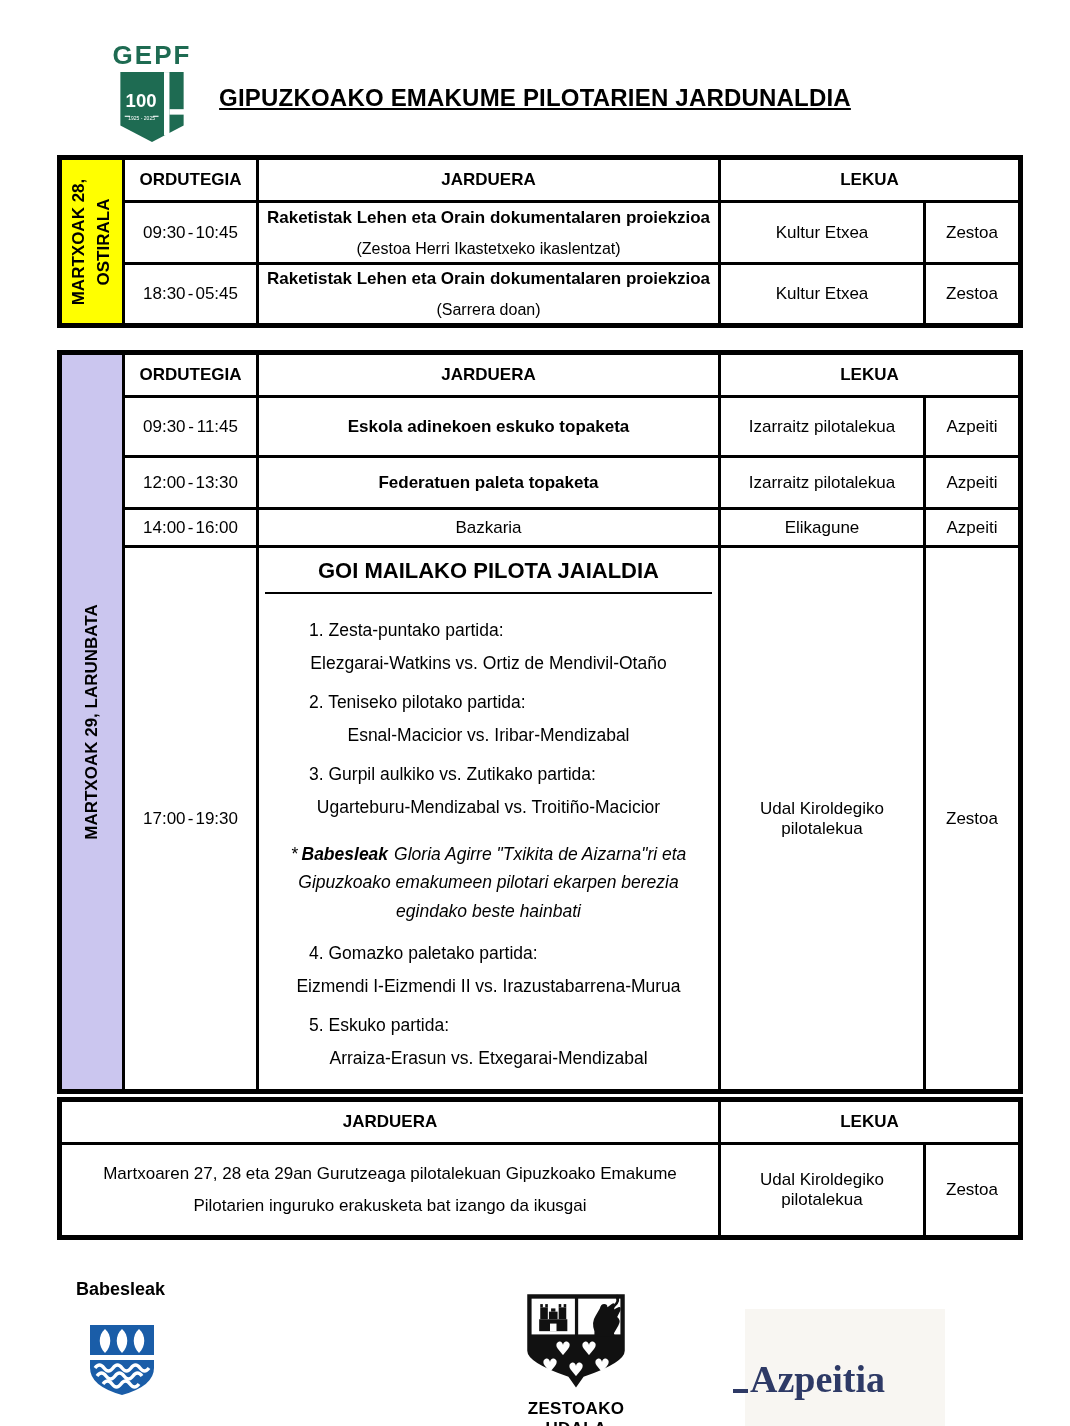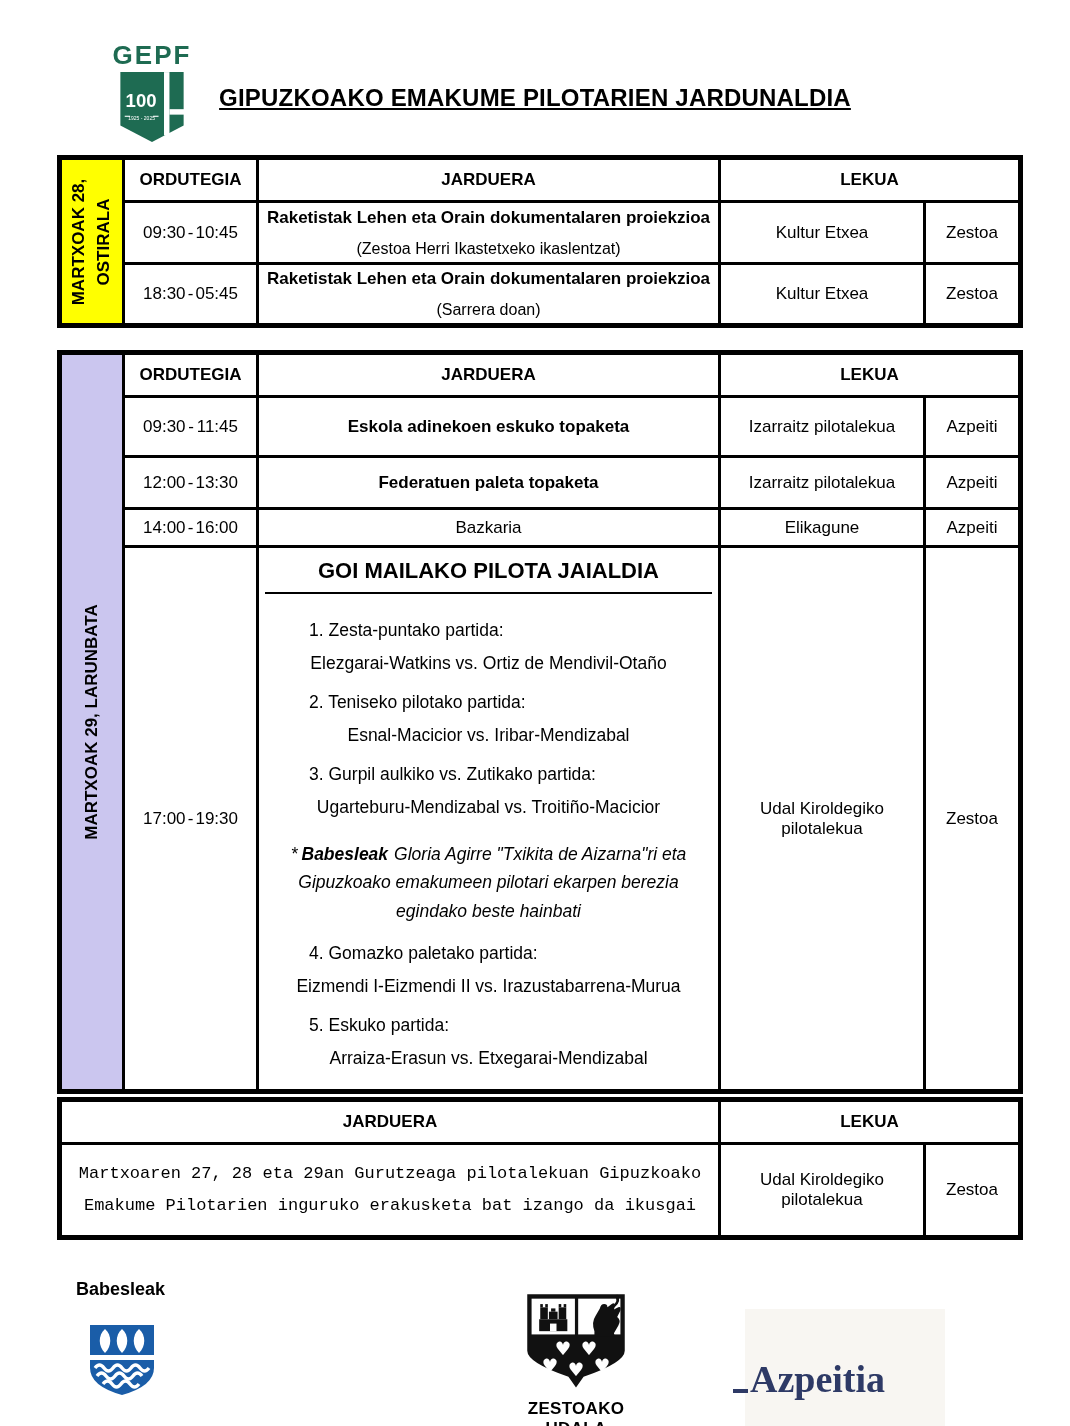--- a/index.html
+++ b/index.html
@@ -40,21 +40,21 @@
 
   .festival-cell{padding:0;vertical-align:top;}
   .festival-title{height:42px;border-bottom:2px solid #000;display:flex;align-items:center;
                   justify-content:center;font-weight:bold;font-size:22px;}
   .festival-body{padding:8px 12px 18px;font-size:17.5px;}
   .fi-label{text-align:left;padding-left:32px;margin-top:18px;}
   .fi-match{text-align:center;margin-top:12px;}
   .tribute{font-style:italic;text-align:center;max-width:470px;margin:22px auto 0;line-height:1.62;}
   .tribute .t-label{font-weight:bold;margin:0 6px 0 4px;}
 
-  .exh-text{font-size:18px;line-height:1.9;padding:0 30px;font-family:Liberation Mono, monospace;}
+  .exh-text{font-size:18px;line-height:1.9;padding:0 30px;}
 
   
   #babesleak{position:absolute;left:76px;top:1279px;font-size:18px;font-weight:bold;}
   #gipuzkoa-logo{position:absolute;left:86px;top:1322px;display:flex;align-items:flex-start;}
   .gz-text{margin-left:9px;}
   .gz-name{font-size:47px;font-weight:bold;color:var(--gipuzkoa-blue,#1A5DA8);line-height:1.0;letter-spacing:-1px;}
   .gz-sub{font-size:24px;color:var(--gipuzkoa-light-blue,#3D7CC9);margin:3px 0 0 5px;}
   #zestoa-logo{position:absolute;left:498px;top:1290px;width:156px;text-align:center;}
   .zl-name{font-size:17px;font-weight:bold;letter-spacing:0.3px;margin-top:1px;}
   #azpeitia-logo{position:absolute;left:745px;top:1309px;width:200px;height:140px;

